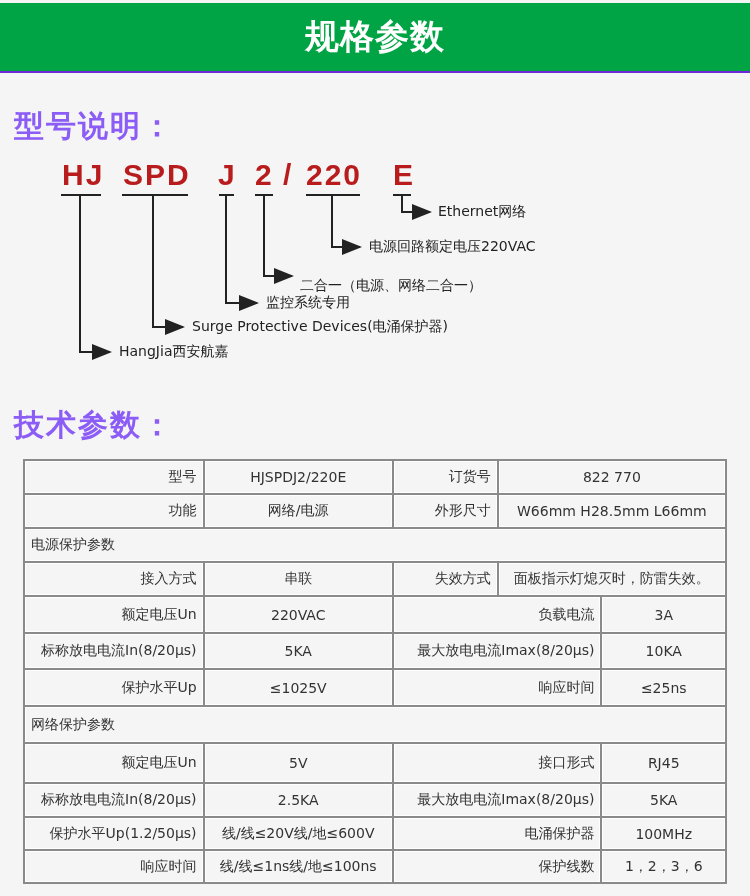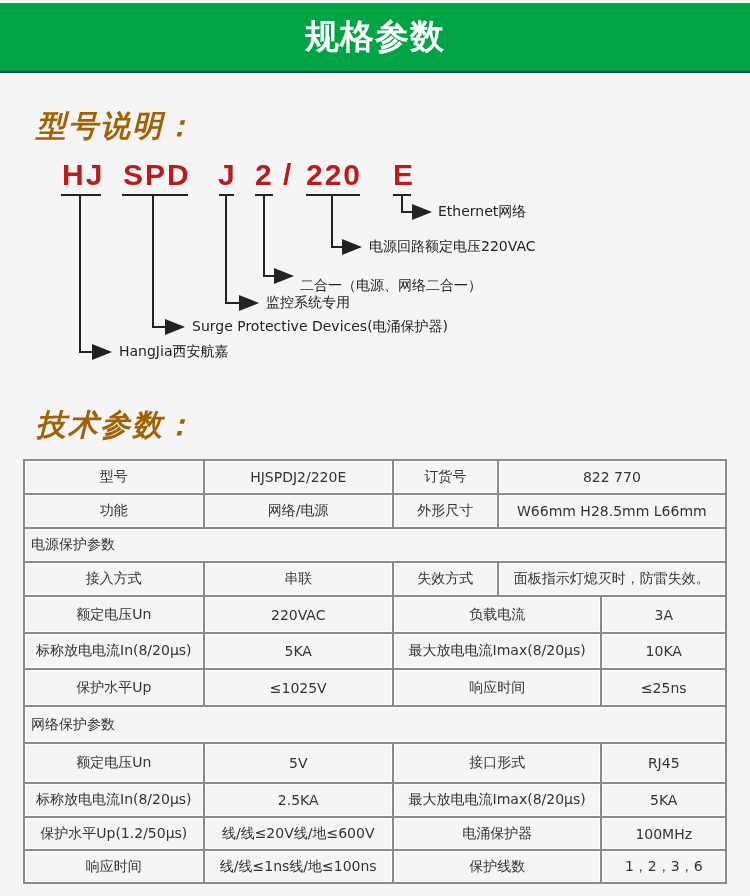--- a/index.html
+++ b/index.html
@@ -6,27 +6,26 @@
   body {
     width:750px; height:896px; position:relative; overflow:hidden;
     background:#f5f5f5;
     font-family:"DejaVu Sans","Liberation Sans",sans-serif;
     color:#222;
   }
   .banner {
     position:absolute; left:0; top:3px; width:750px; height:68px;
     background:#00a444;
     display:flex; align-items:center; justify-content:center;
-    border-bottom:2px solid #0c4a6e;
+    border-bottom:2px solid #6d28d9;
   }
   .banner-title { color:#fff; font-size:34px; font-weight:bold; letter-spacing:1px; }
   .section-title {
-    position:absolute; left:36px; font-size:30px; font-weight:bold; color:#a16207;
+    position:absolute; left:14px; font-size:30px; font-weight:bold; color:#8b5cf6;
     letter-spacing:2px;
-    font-style:italic;
   }
   .code-part {
     position:absolute; top:158px; font-size:30px; letter-spacing:2px; color:#b91c1c;
     font-family:"Liberation Sans",sans-serif; font-weight:bold;
   }
   .code-underline { position:absolute; top:194px; height:2px; background:#222; }
   .diagram { position:absolute; left:0; top:0; width:750px; height:400px; pointer-events:none; }
   .desc {
     position:absolute; font-size:14px; color:#222; white-space:nowrap;
     font-family:"DejaVu Sans",sans-serif;
@@ -35,21 +34,21 @@
     position:absolute; left:23px; top:459px; width:704px;
     border-collapse:collapse; font-size:14px; color:#333;
     background:#f5f5f5;
   }
   table.spec td {
     border:2px solid #8a8a8a;
     padding:0 6px;
     white-space:nowrap;
     box-shadow: inset 0 0 0 1px #ffffff;
   }
-  td.lbl { text-align:center; }
+  td.lbl { text-align:right; }
   td.val { text-align:center; }
   td.grp { text-align:left; }
 </style>
 </head>
 <body>
 
 <div class="banner">
   <span class="banner-title">规格参数</span>
 </div>
 

